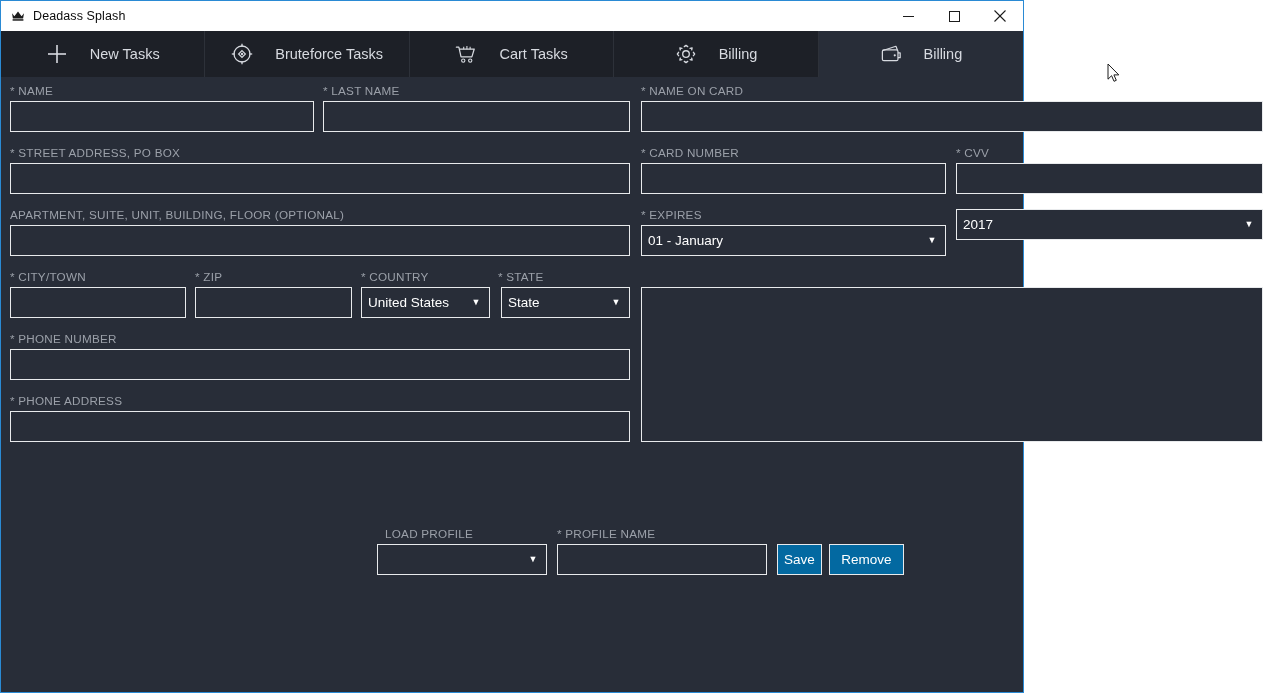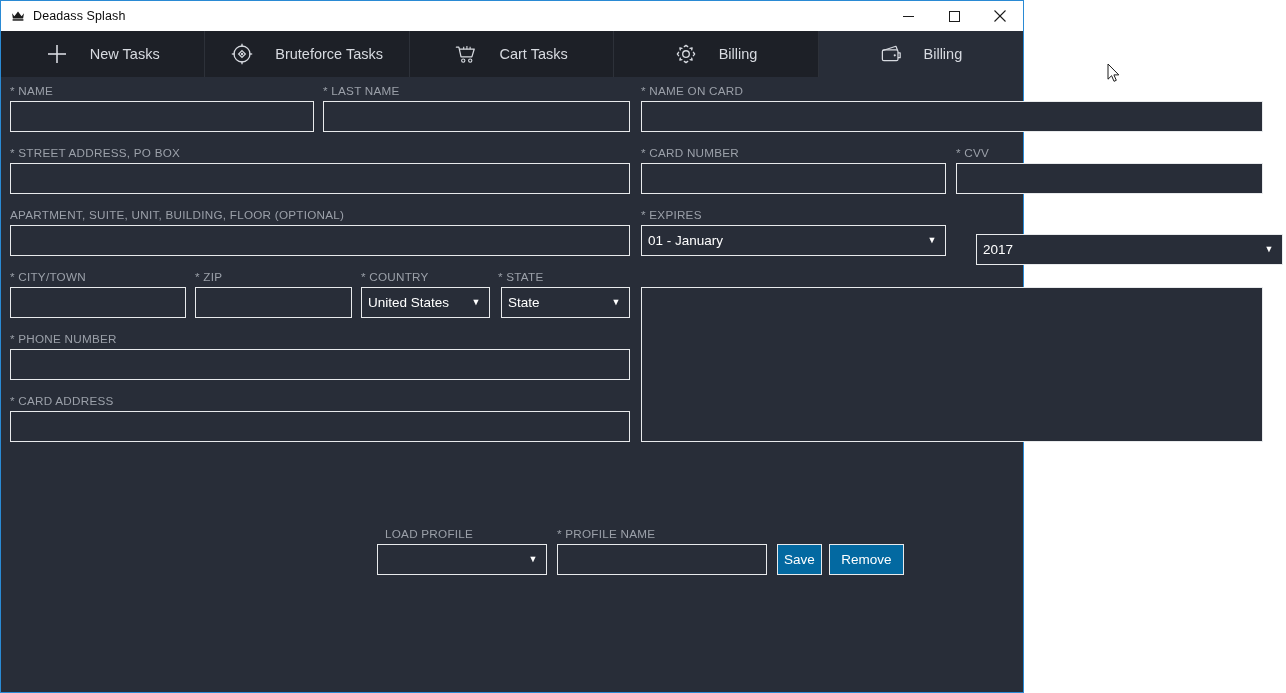--- a/index.html
+++ b/index.html
@@ -330,21 +330,21 @@
     <input class="txt" style="left: 955px; top: 86px; width: 307px; height: 31px;" placeholder="">
 
     <div class="field-label" style="left:9px; top:131px;">APARTMENT, SUITE, UNIT, BUILDING, FLOOR (OPTIONAL)</div>
     <input class="txt" style="left: 9px; top: 148px; width: 620px; height: 31px;" placeholder="">
 
     <div class="field-label" style="left:640px; top:131px;">* EXPIRES</div>
     <div class="sel" style="left:640px; top:148px; width:305px; height:31px;">
       <span class="sel-value">01 - January</span>
       <span class="sel-arrow">▼</span>
     </div>
-    <div class="sel" style="left:955px; top:157px; width:307px; height:31px;margin-left:20px;">
+    <div class="sel" style="left:955px; top:132px; width:307px; height:31px;">
       <span class="sel-value">2017</span>
       <span class="sel-arrow">▼</span>
     </div>
 
     <div class="field-label" style="left:9px; top:193px;">* CITY/TOWN</div>
     <input class="txt" style="left: 9px; top: 210px; width: 176px; height: 31px;" placeholder="">
 
     <div class="field-label" style="left:194px; top:193px;">* ZIP</div>
     <input class="txt" style="left: 194px; top: 210px; width: 157px; height: 31px;" placeholder="">
 
@@ -359,21 +359,21 @@
       <span class="sel-value">State</span>
       <span class="sel-arrow">▼</span>
     </div>
 
     <div class="field-label" style="left:640px; top:208px;margin-left:16px;">GIFT CARDS</div>
     <textarea class="area" style="left: 640px; top: 210px; width: 622px; height: 155px;" placeholder=""></textarea>
 
     <div class="field-label" style="left:9px; top:255px;">* PHONE NUMBER</div>
     <input class="txt" style="left: 9px; top: 272px; width: 620px; height: 31px;" placeholder="">
 
-    <div class="field-label" style="left:9px; top:317px;">* CARD ADDRESS</div>
+    <div class="field-label" style="left:9px; top:317px;">* PHONE ADDRESS</div>
     <input class="txt" style="left: 9px; top: 334px; width: 620px; height: 31px;" placeholder="">
 
     <div class="field-label" style="left:376px; top:450px;margin-left:8px;">LOAD PROFILE</div>
     <div class="sel" style="left:376px; top:467px; width:170px; height:31px;">
       <span class="sel-value"></span>
       <span class="sel-arrow">▼</span>
     </div>
 
     <div class="field-label" style="left:556px; top:450px;">* PROFILE NAME</div>
     <input class="txt" style="left: 556px; top: 467px; width: 210px; height: 31px;" placeholder="">

